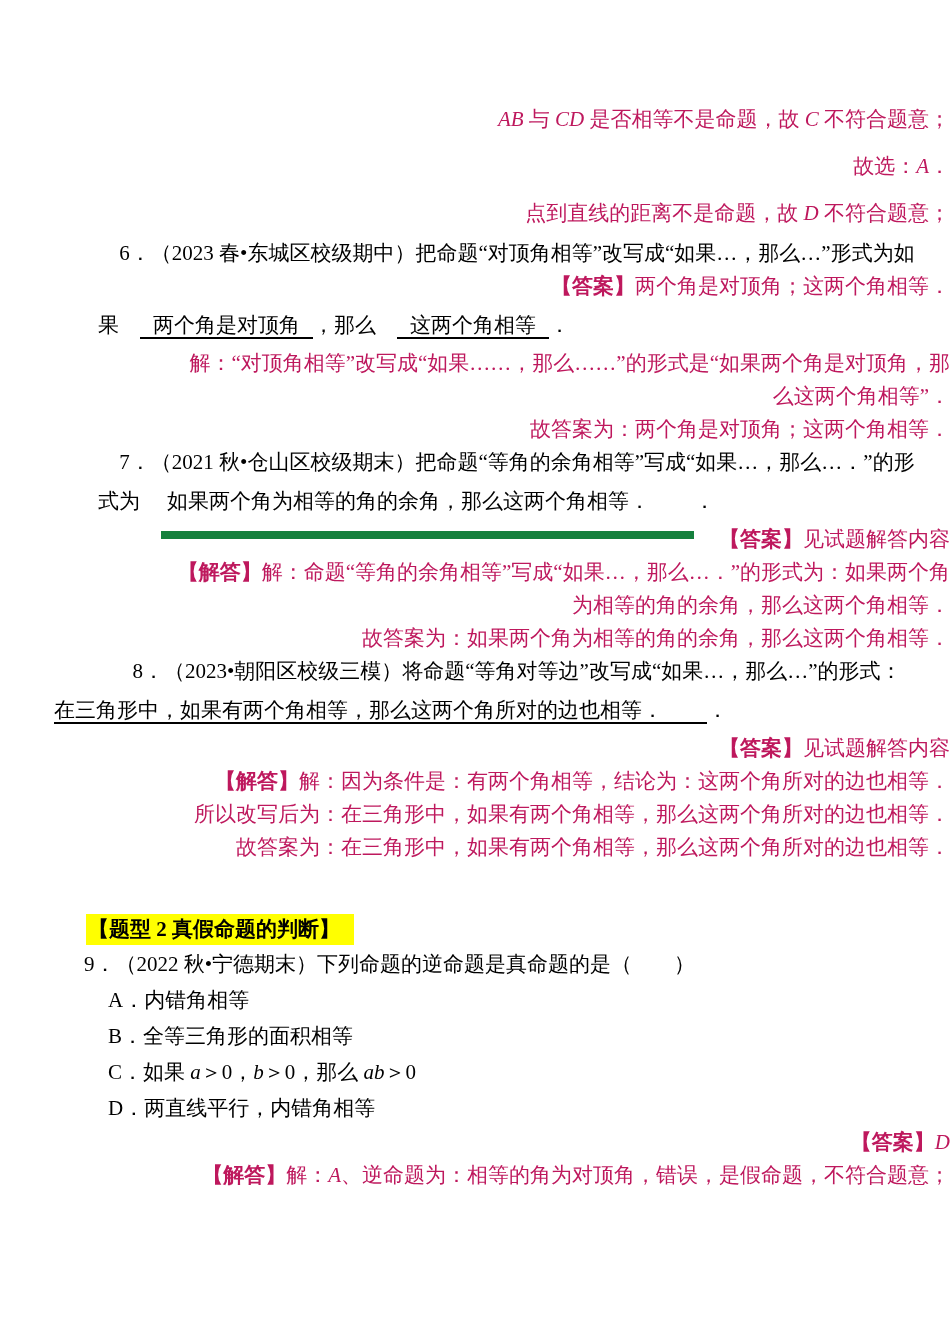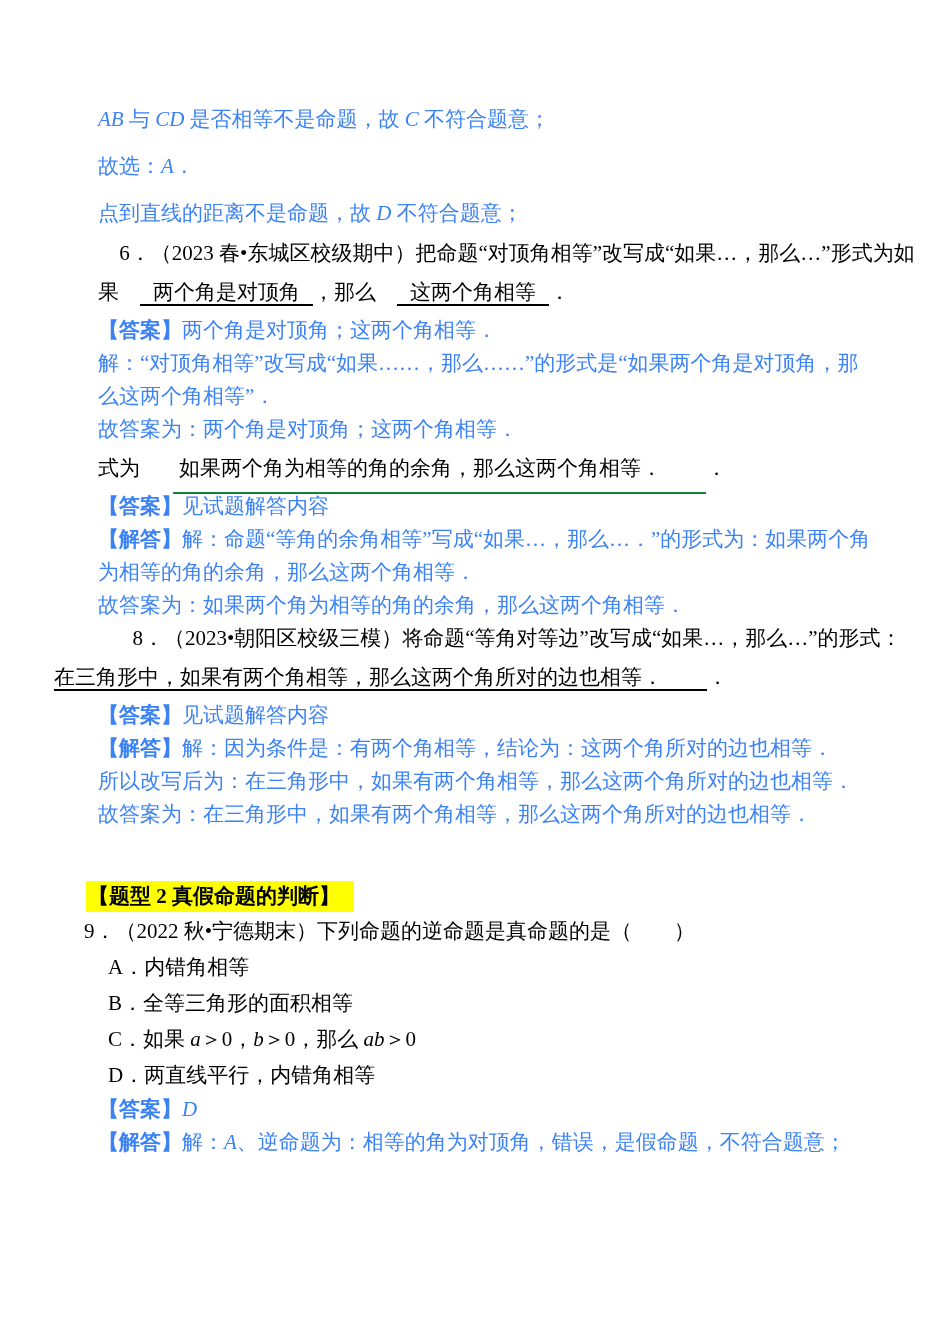--- a/index.html
+++ b/index.html
@@ -15,42 +15,43 @@
   .ln{margin:0;white-space:nowrap;}
   
   .a  {margin-left:98px;line-height:47px;}   
   .q  {margin-left:84px;line-height:33px;text-align:center;}   
   .b  {margin-left:98px;line-height:33px;}   
   .bl {margin-left:98px;line-height:44px;}   
   .bl8{margin-left:54px;line-height:44px;}   
   .hd {margin-left:86px;line-height:34px;margin-top:48px;} 
   .q9 {margin-left:84px;line-height:36px;}
   .opt{margin-left:108px;line-height:36px;}
-  .red{color:#3b82f6;}
+  .red{color:#be185d;text-align:right;}
   
   .i {font-style:italic;}
   .bd{font-weight:bold;}
   .u6{border-bottom:2px solid #000;padding:0 13px;}
-  .u7{border-bottom:2px solid #15803d;padding:0 44px 12px 6px;margin-left:12px;}
+  .u7{border-bottom:8px solid #15803d;padding:0 44px 18px 6px;}
   .u8{border-bottom:2px solid #000;padding-right:44px;}
   .hl{background:#ffff00;font-weight:bold;padding:3px 14px 4px 2px;}
 </style>
 </head>
 <body>
 
 <main id="doc">
     <p class="ln a red"><span class="i">AB</span><span> 与 </span><span class="i">CD</span><span> 是否相等不是命题，故 </span><span class="i">C</span><span> 不符合题意；</span></p>
     <p class="ln a red"><span>故选：</span><span class="i">A</span><span>．</span></p>
     <p class="ln a red"><span>点到直线的距离不是命题，故 </span><span class="i">D</span><span> 不符合题意；</span></p>
     <p class="ln q"><span>6．（2023 春•东城区校级期中）把命题“对顶角相等”改写成“如果…，那么…”形式为如</span></p>
+    <p class="ln b red"><span class="bd">【答案】</span><span>两个角是对顶角；这两个角相等．</span></p>
     <p class="ln bl"><span>果</span><span>　</span><span class="u6">两个角是对顶角</span><span>，那么</span><span>　</span><span class="u6">这两个角相等</span><span>．</span></p>
-    <p class="ln b red"><span class="bd">【答案】</span><span>两个角是对顶角；这两个角相等．</span></p>
     <p class="ln b red"><span>解：“对顶角相等”改写成“如果……，那么……”的形式是“如果两个角是对顶角，那</span></p>
     <p class="ln b red"><span>么这两个角相等”．</span></p>
     <p class="ln b red"><span>故答案为：两个角是对顶角；这两个角相等．</span></p>
+    <p class="ln q"><span>7．（2021 秋•仓山区校级期末）把命题“等角的余角相等”写成“如果…，那么…．”的形</span></p>
     <p class="ln bl"><span>式为</span><span>　</span><span class="u7">如果两个角为相等的角的余角，那么这两个角相等．</span><span>．</span></p>
     <p class="ln b red"><span class="bd">【答案】</span><span>见试题解答内容</span></p>
     <p class="ln b red"><span class="bd">【解答】</span><span>解：命题“等角的余角相等”写成“如果…，那么…．”的形式为：如果两个角</span></p>
     <p class="ln b red"><span>为相等的角的余角，那么这两个角相等．</span></p>
     <p class="ln b red"><span>故答案为：如果两个角为相等的角的余角，那么这两个角相等．</span></p>
     <p class="ln q"><span>8．（2023•朝阳区校级三模）将命题“等角对等边”改写成“如果…，那么…”的形式：</span></p>
     <p class="ln bl8"><span class="u8">在三角形中，如果有两个角相等，那么这两个角所对的边也相等．</span><span>．</span></p>
     <p class="ln b red"><span class="bd">【答案】</span><span>见试题解答内容</span></p>
     <p class="ln b red"><span class="bd">【解答】</span><span>解：因为条件是：有两个角相等，结论为：这两个角所对的边也相等．</span></p>
     <p class="ln b red"><span>所以改写后为：在三角形中，如果有两个角相等，那么这两个角所对的边也相等．</span></p>

